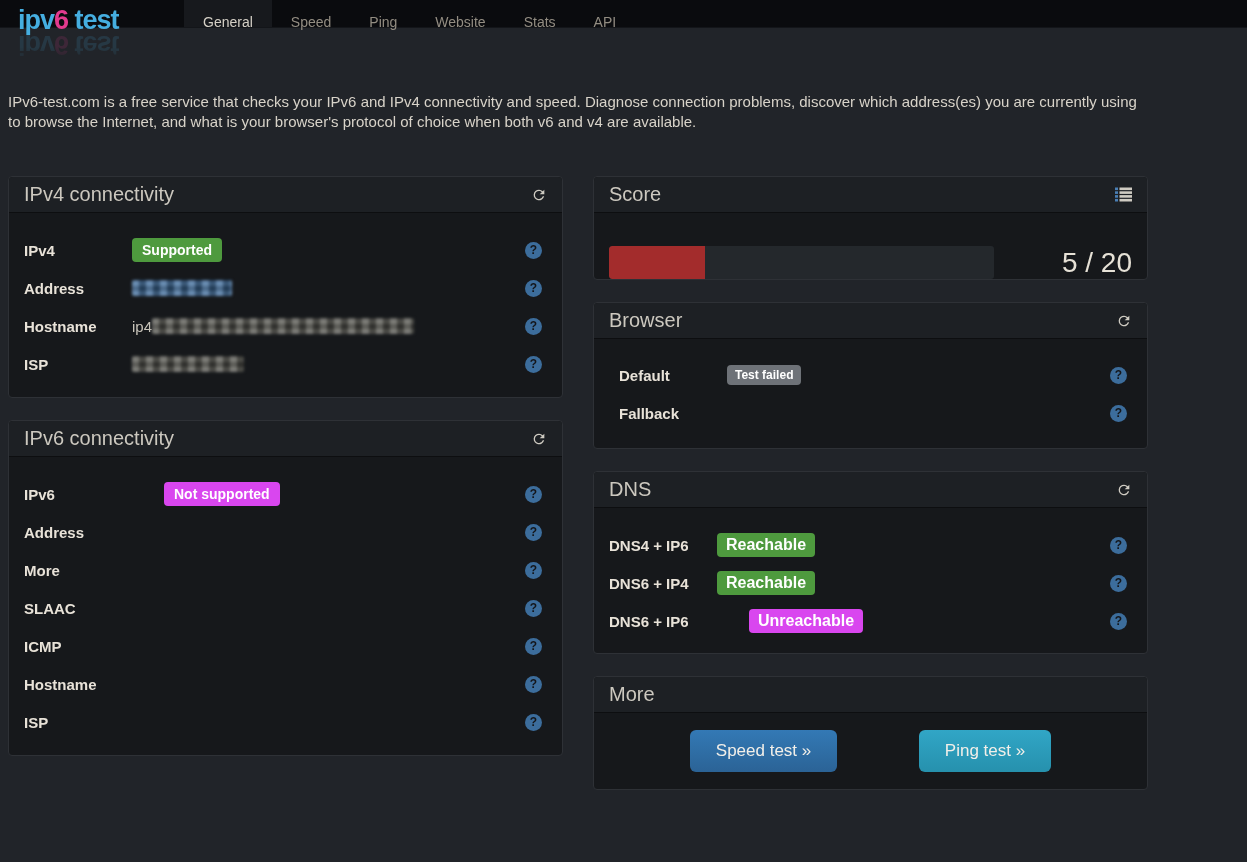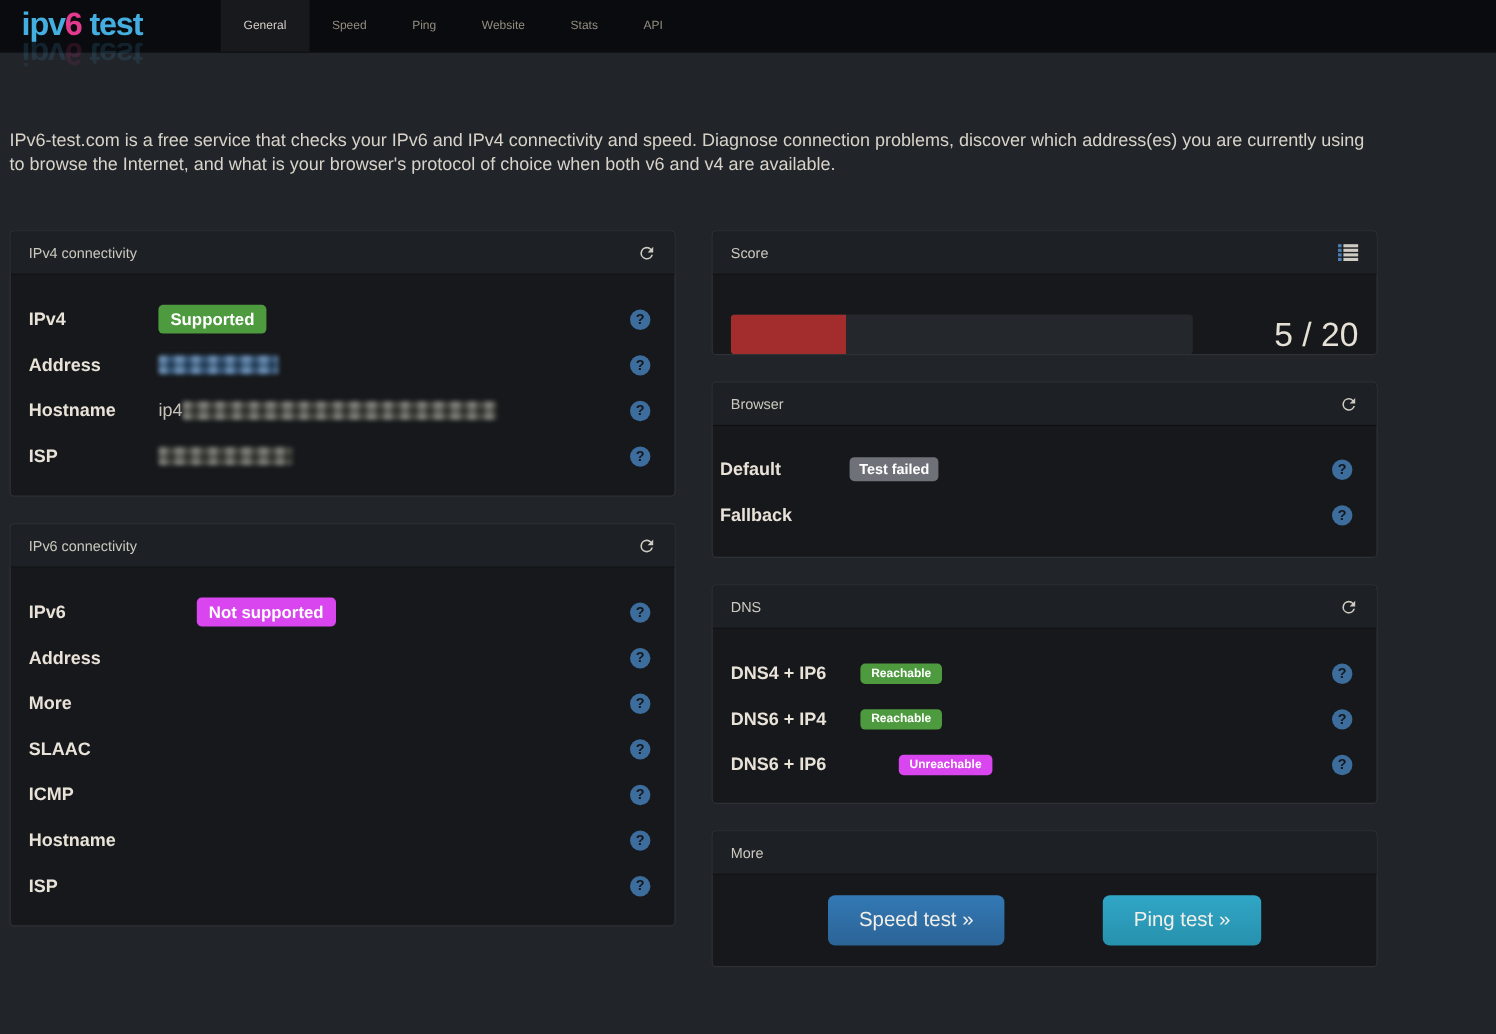--- a/index.html
+++ b/index.html
@@ -6,21 +6,21 @@
   html,body { width: 1247px; height: 862px; }
   body {
     font-family: "Liberation Sans", "DejaVu Sans", sans-serif;
     background: #212429;
     color: #d8d3c9;
     overflow: hidden;
   }
 
   
   .navbar {
-    height: 44px;
+    height: 28px;
     background: #0a0b0e;
     border-bottom: 1px solid #131519;
     display: flex;
     align-items: stretch;
     position: relative;
   }
   .brand {
     margin-left: 18px;
     width: 150px;
     position: relative;
@@ -39,21 +39,21 @@
     transform: scaleY(-1);
     opacity: 0.16;
     -webkit-mask-image: linear-gradient(to top, rgba(0,0,0,.9) 55%, transparent 100%);
     mask-image: linear-gradient(to top, rgba(0,0,0,.9) 55%, transparent 100%);
     pointer-events: none;
   }
   .nav-tabs { display: flex; margin-left: 16px; }
   .nav-tab {
     padding: 0 19px;
     line-height: 44px;
-    font-size: 10px;
+    font-size: 14px;
     color: #938d82;
     text-decoration: none;
     cursor: pointer;
   }
   .nav-tab.active {
     background: #17191d;
     color: #d5d0c6;
   }
 
   
@@ -77,21 +77,21 @@
   }
   .panel-header {
     background: #1d2024;
     border-bottom: 1px solid #0d0e10;
     border-radius: 4px 4px 0 0;
     height: 36px;
     padding: 0 15px;
     display: flex;
     align-items: center;
     justify-content: space-between;
-    font-size: 12px;
+    font-size: 20px;
     color: #ccc8bf;
   }
   .header-icon { color: #cfcbc2; cursor: pointer; display: flex; align-items: center; }
   .panel-body { padding: 18px 15px 14px 15px; }
 
   .row {
     display: flex;
     align-items: center;
     height: 38px;
   }
@@ -120,21 +120,21 @@
     display: inline-block;
     font-weight: bold;
     color: #fff;
     border-radius: 4px;
     padding: 4px 10px;
     font-size: 14px;
   }
   .badge-success { background: #4e9a3e; }
   .badge-danger  { background: #d946ef; margin-left: 32px; }
   .badge-muted   { background: #6e7278; font-size: 12px; padding: 3px 8px; }
-  .badge-sm      { font-size: 10px; padding: 3px 9px; }
+  .badge-sm      { font-size: 16px; padding: 3px 9px; }
 
   
   .blob {
     display: inline-block;
     height: 16px;
     border-radius: 2px;
     filter: blur(1.6px);
     background-image:
       repeating-linear-gradient(90deg, rgba(255,255,255,.14) 0 7px, rgba(0,0,0,.28) 7px 14px),
       repeating-linear-gradient(0deg, rgba(255,255,255,.10) 0 5px, rgba(0,0,0,.22) 5px 10px);
@@ -321,21 +321,21 @@
 
       <div class="panel">
         <div class="panel-header">
           <span>Browser</span>
           <span class="header-icon">
             <svg width="16" height="16" viewBox="0 0 24 24">
                 <path fill="currentColor" d="M17.65 6.35A7.95 7.95 0 0 0 12 4a8 8 0 1 0 7.73 10h-2.08A6 6 0 1 1 12 6c1.66 0 3.14.69 4.22 1.78L13 11h7V4l-2.35 2.35z"></path>
               </svg>
           </span>
         </div>
-        <div class="panel-body" style="padding:17px 15px 16px 6px">
+        <div class="panel-body" style="padding:17px 15px 16px 25px">
           <div class="row">
             <span class="row-label">Default</span>
             <span class="badge badge-muted">Test failed</span>
             <span class="help">?</span>
           </div>
           <div class="row">
             <span class="row-label">Fallback</span>
             <span class="help">?</span>
           </div>
         </div>

